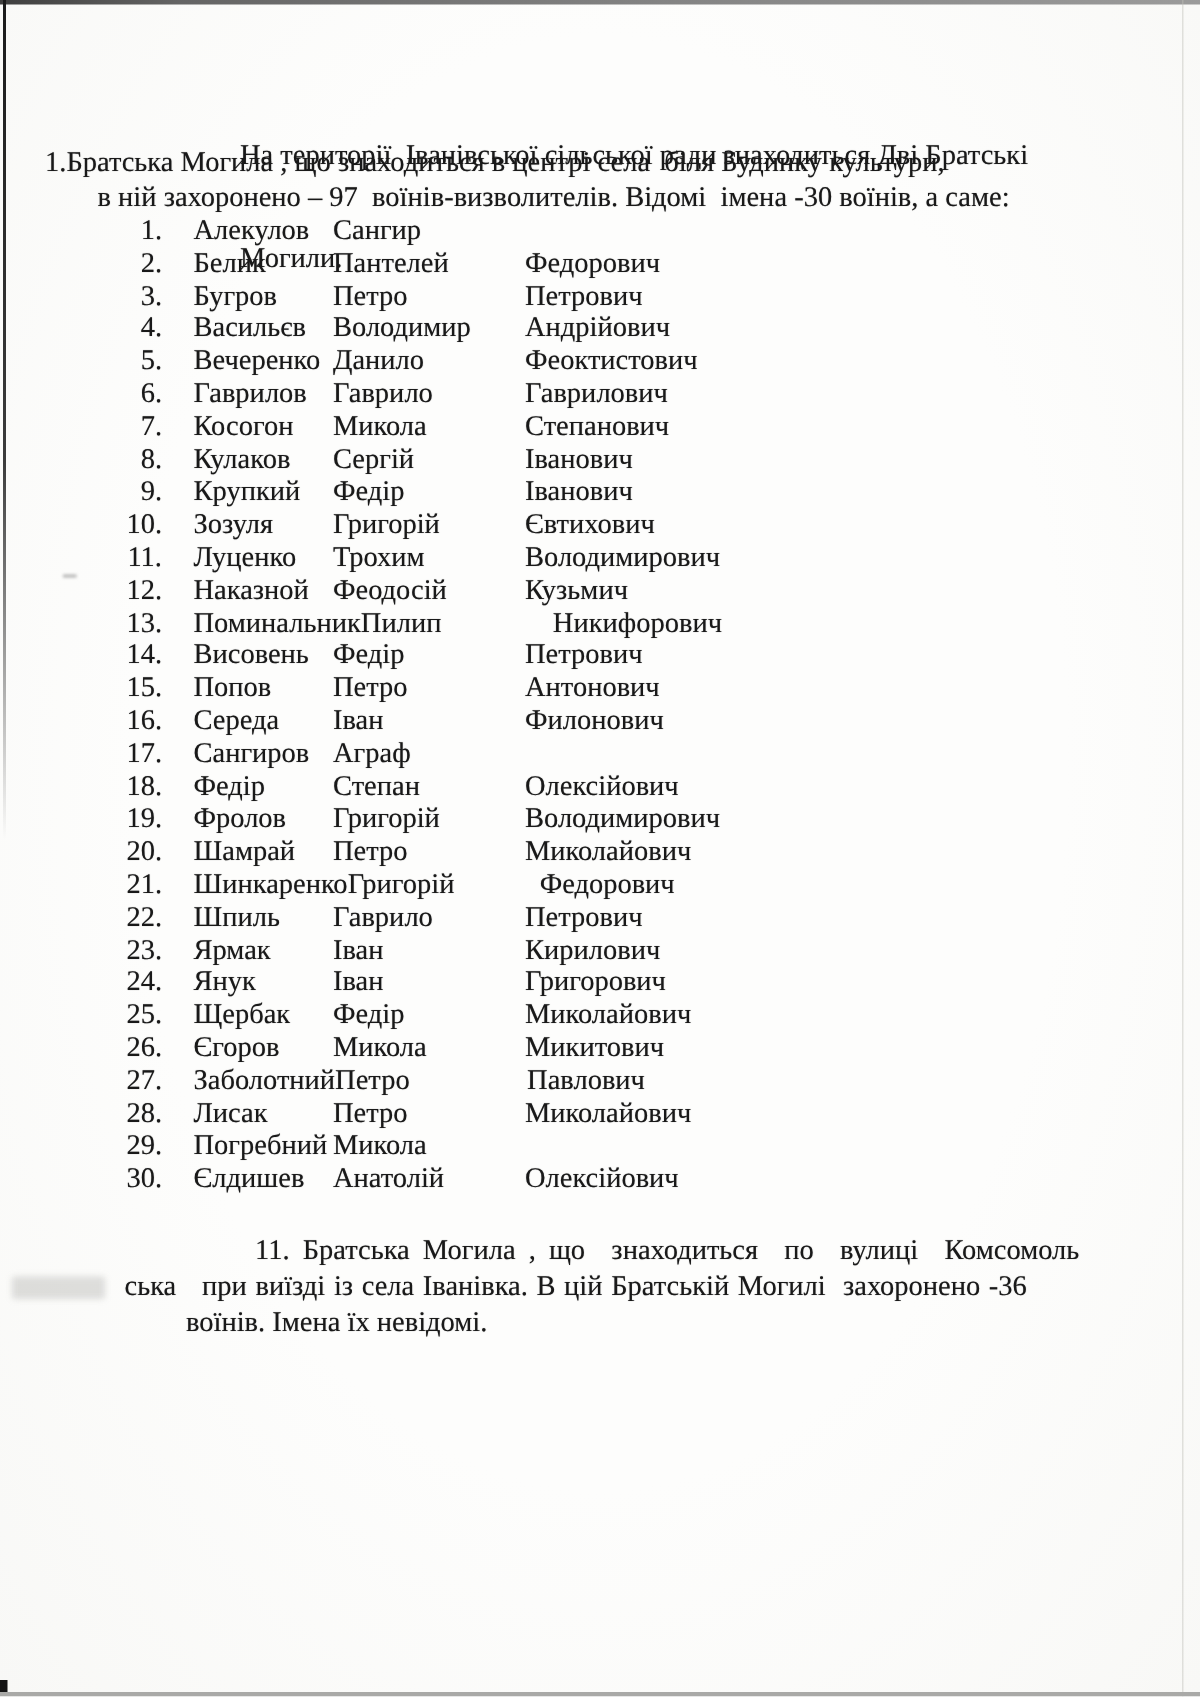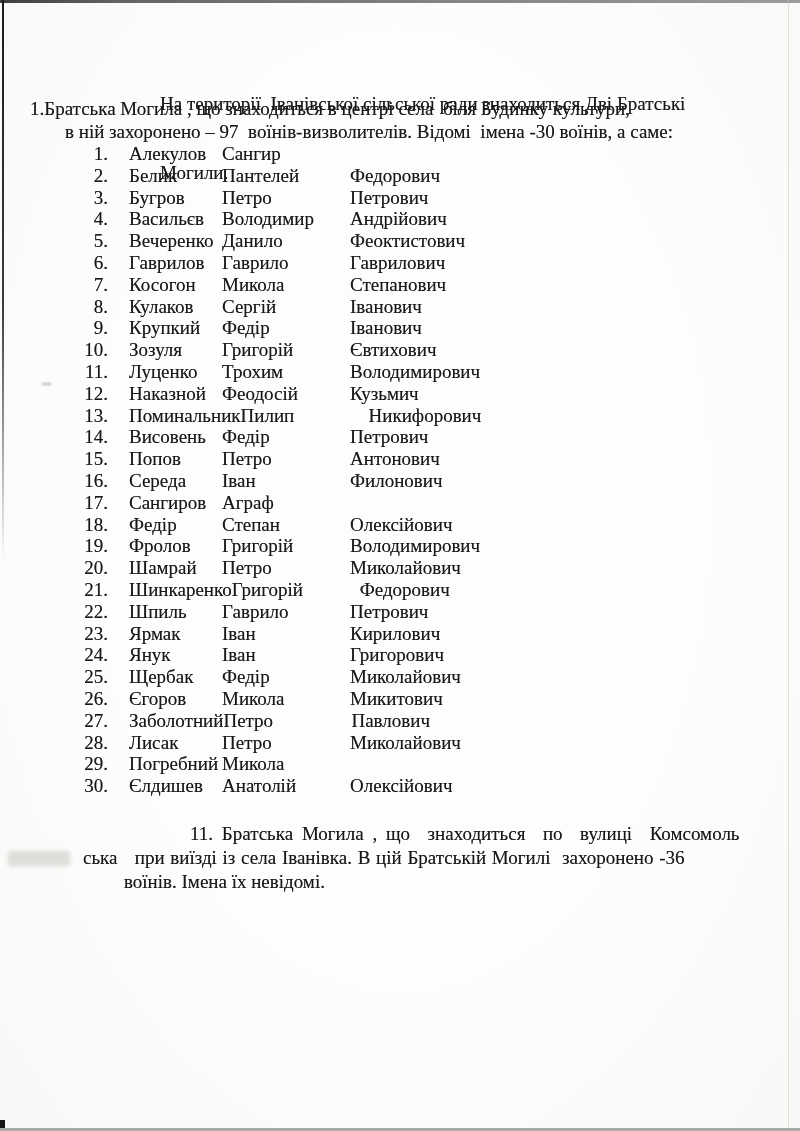--- a/index.html
+++ b/index.html
@@ -81,21 +81,21 @@
   }
   .c-sur {
     display: inline-block; min-width: 93px; margin-left: 21px; white-space: pre;
   }
   .c-giv {
     display: inline-block; min-width: 128px; white-space: pre;
   }
   .c-pat {
     display: inline-block; white-space: pre;
   }
-  .closing-l1 { top: 822px; left: 170px; word-spacing: 4px; margin-left: 20px; }
+  .closing-l1 { top: 822px; left: 170px; word-spacing: 4px; }
   .closing-l2 { top: 846px; left: 83px;  word-spacing: 1px; }
   .closing-l3 { top: 870px; left: 88px; margin-left: 36px; }
 </style>
 </head>
 <body>
 
 <div class="edge-top"></div>
 <div class="edge-left"></div>
 <div class="edge-right"></div>
 <div class="edge-bottom"></div>

